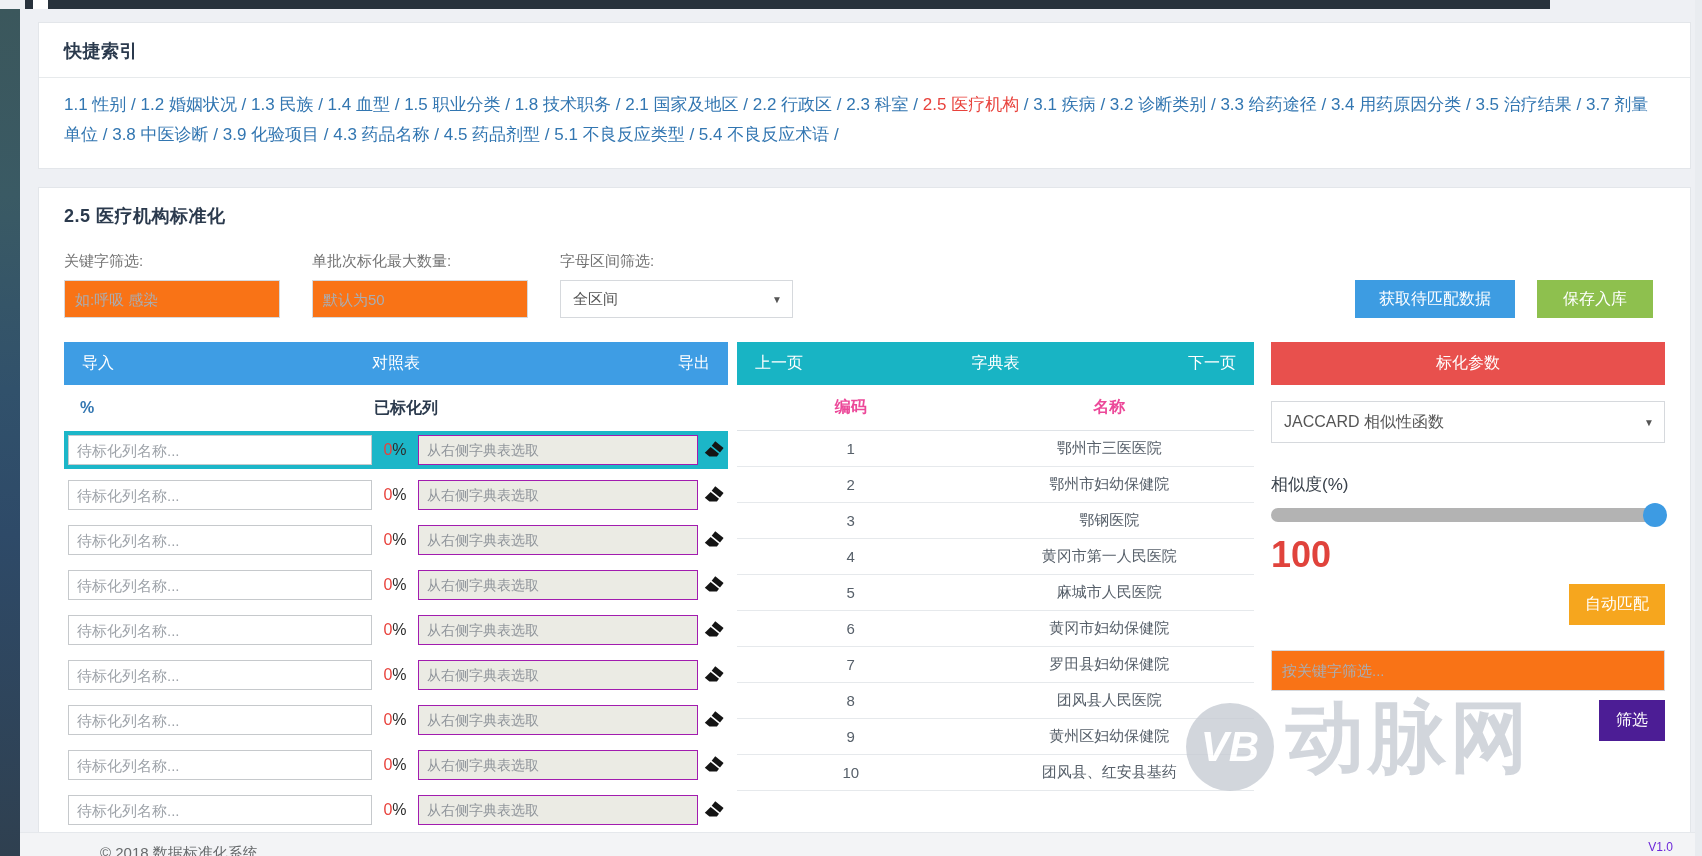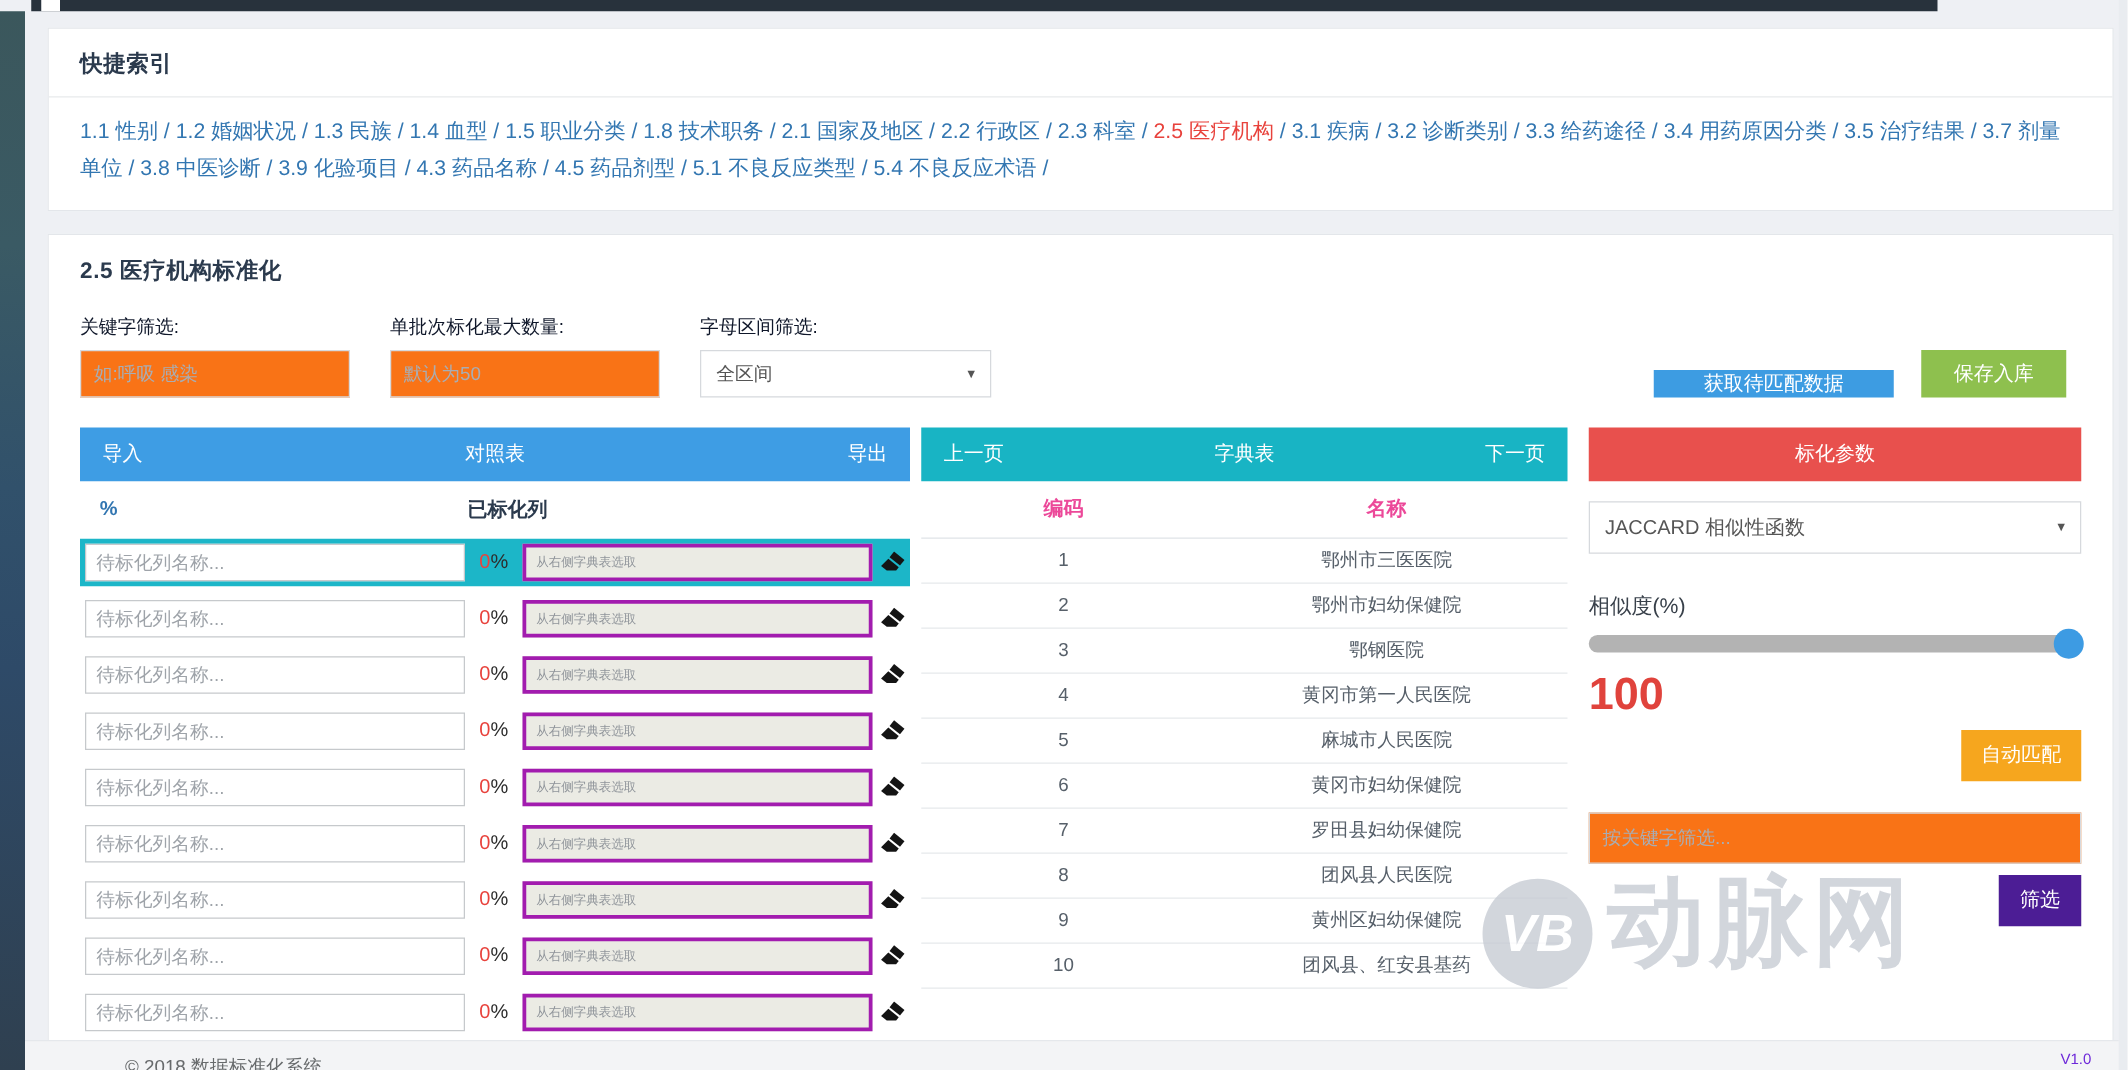--- a/index.html
+++ b/index.html
@@ -31,34 +31,34 @@
   .card-1 .divider { border-top:1px solid #e7eaec; margin:14px -25px 12px -25px; }
 
   .quick-links { font-size:17px; line-height:30px; color:#3276b1; }
   .quick-links .link { color:#3276b1; cursor:pointer; }
   .quick-links .link.active { color:#e8423c; }
   .quick-links .sep { color:#3276b1; }
 
   
   .filter-row { display:flex; align-items:flex-end; margin-top:24px; }
   .filter-group { margin-right:32px; }
-  .filter-label { font-size:15px; color:#0f172a; margin-bottom:9px; }
+  .filter-label { font-size:15px; color:#737373; margin-bottom:9px; }
   .text-input {
     height:38px; border:1px solid #d6d9dd; background:#f97316; padding:0 10px;
     font-size:15px; color:#333; font-family:"Liberation Sans",sans-serif; outline:none; width:100%;
   }
   .text-input::placeholder { color:#a9adb3; }
   .fg-1 { width:216px; } .fg-2 { width:216px; }
   .select-box {
     position:relative; width:233px; height:38px; border:1px solid #d6d9dd; background:#fff;
     display:flex; align-items:center; padding:0 28px 0 12px; font-size:15px; color:#555; cursor:pointer;
   }
   .select-box .caret { position:absolute; right:10px; top:13px; font-size:10px; color:#555; }
   .btn { border:none; cursor:pointer; color:#fff; font-size:16px; font-family:"Liberation Sans",sans-serif; }
-  .btn-fetch { margin-left:auto; height:22px; padding:0 40px; background:#3d9ce2; }
+  .btn-fetch { margin-left:auto; height:38px; padding:0 24px; background:#3d9ce2; }
   .btn-save { margin-left:22px; margin-right:12px; height:38px; padding:0 26px; background:#8ec04e; }
 
   
   .panels { display:flex; margin-top:24px; align-items:flex-start; }
   .panel-header {
     height:43px; display:flex; align-items:center; justify-content:space-between;
     padding:0 18px; color:#fff; font-size:16px;
   }
   .panel-header .hd-center { position:absolute; left:0; right:0; text-align:center; }
   .panel-header { position:relative; }
@@ -79,21 +79,21 @@
   .map-colhead .c4 { width:26px; }
   .multi-wrap { font-size:13px; font-weight:normal; color:#555; display:flex; align-items:center; }
   .multi-wrap input { width:13px; height:13px; margin-right:3px; }
 
   .map-row { display:flex; align-items:center; padding:4px; margin-bottom:7px; }
   .map-row.selected { background:#1cb6c8; }
   .map-row .pending-input { width:304px; height:30px; border:1px solid #c6c9cc; padding:0 8px; font-size:15px; outline:none; font-family:"Liberation Sans",sans-serif;}
   .map-row .pending-input::placeholder { color:#9ea3a9; }
   .map-row .pct { width:46px; text-align:center; font-size:16px; color:#2d2d2d; }
   .map-row .pct .v { color:#e8423c; }
-  .map-row .dict-input { flex:1; height:30px; border:3px solid #a21caf; background:#ebebe4; padding:0 8px; font-size:10px; color:#be185d; font-family:"Liberation Sans",sans-serif;}
+  .map-row .dict-input { flex:1; height:30px; border:1px solid #a21caf; background:#ebebe4; padding:0 8px; font-size:14px; color:#be185d; font-family:"Liberation Sans",sans-serif;}
   .map-row .dict-input::placeholder { color:#8f949a; }
   .map-row .eraser { width:26px; display:flex; justify-content:flex-end; cursor:pointer; }
 
   
   .dict-table { width:100%; }
   .dict-hrow, .dict-row { display:flex; align-items:center; border-bottom:1px solid #e6e9ec; }
   .dict-hrow { height:46px; font-size:16px; font-weight:bold; color:#ec4899; border-bottom:1px solid #dfe3e7; }
   .dict-row { height:36px; font-size:15px; color:#57606a; cursor:pointer; }
   .dc-code { width:44%; text-align:center; }
   .dc-name { width:56%; text-align:center; white-space:nowrap; }

